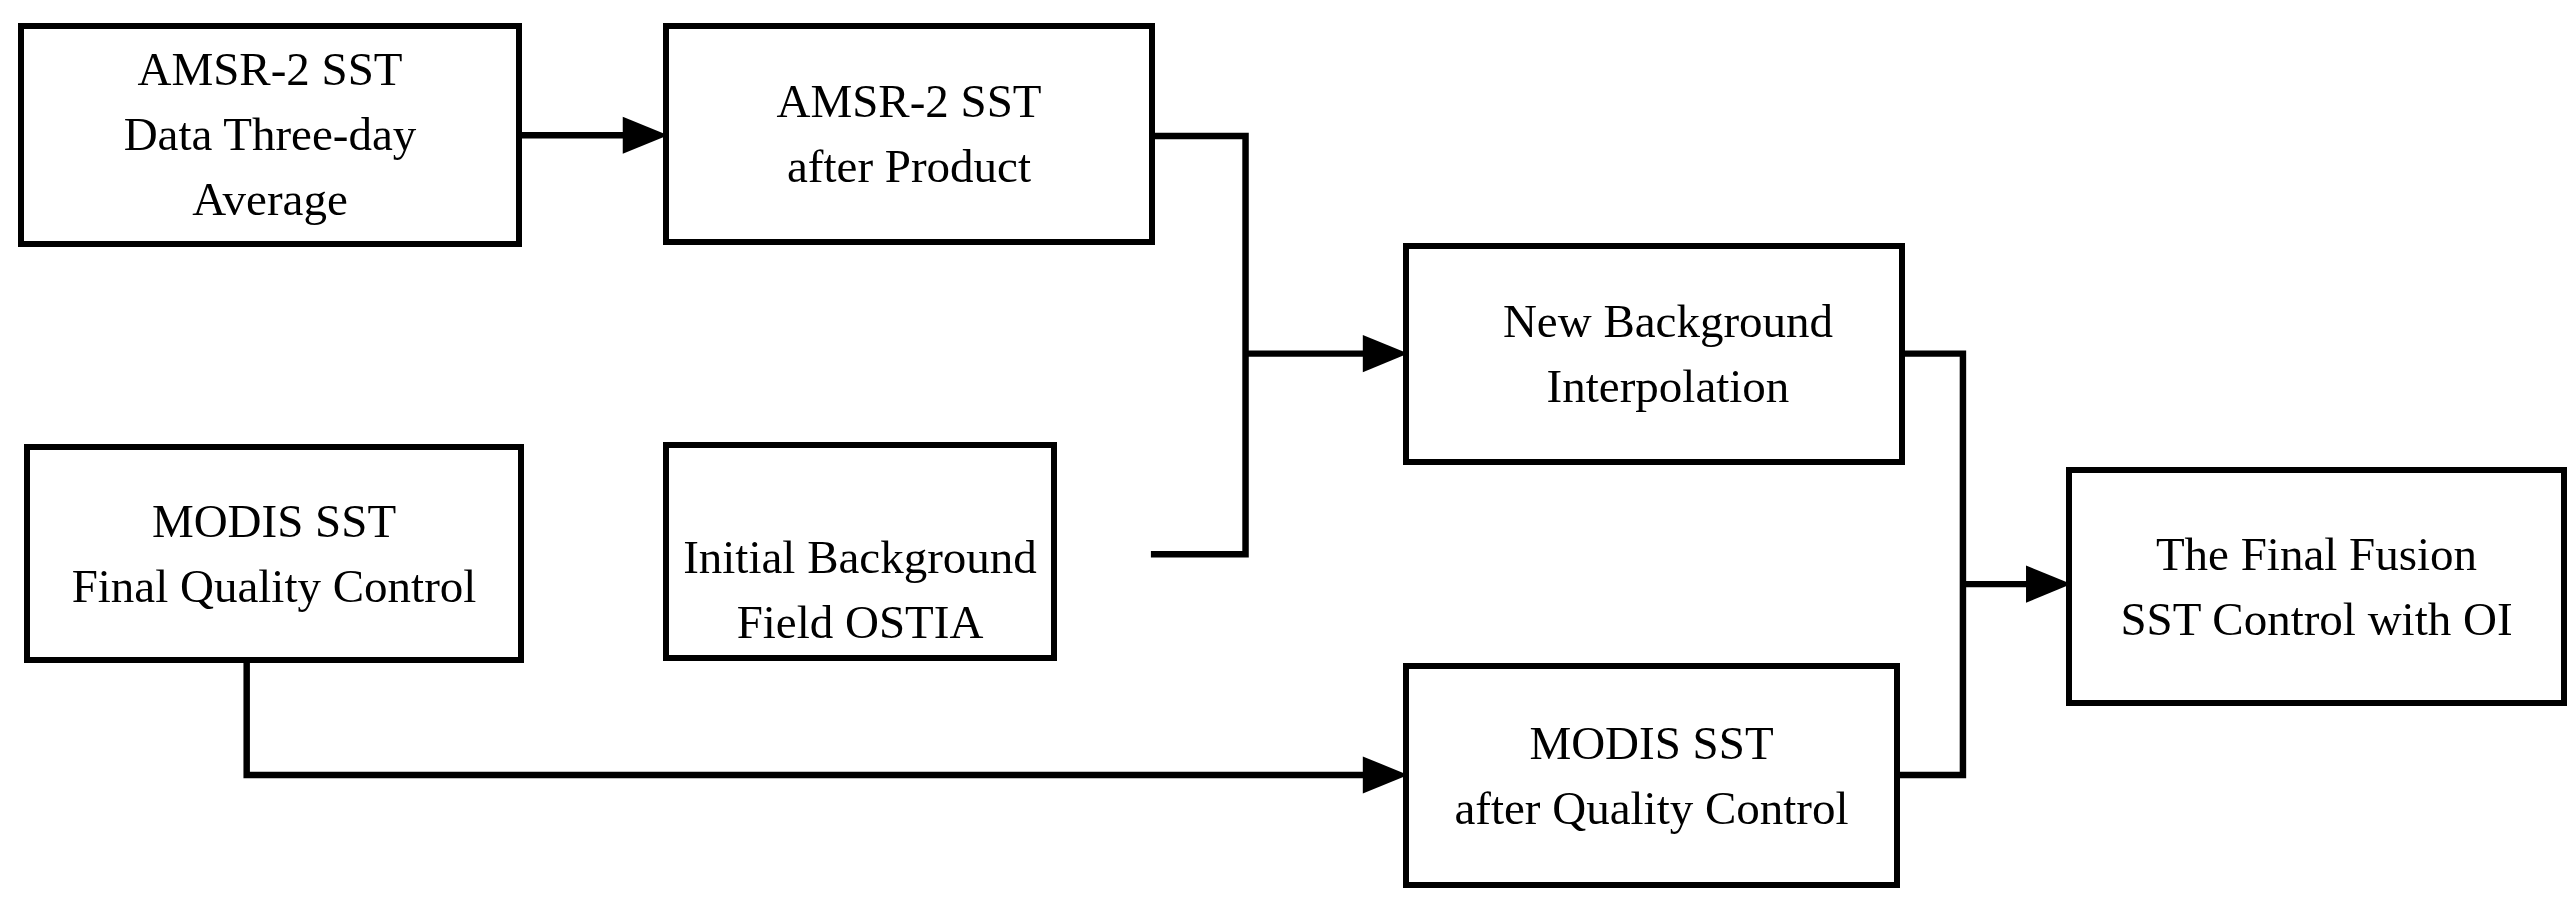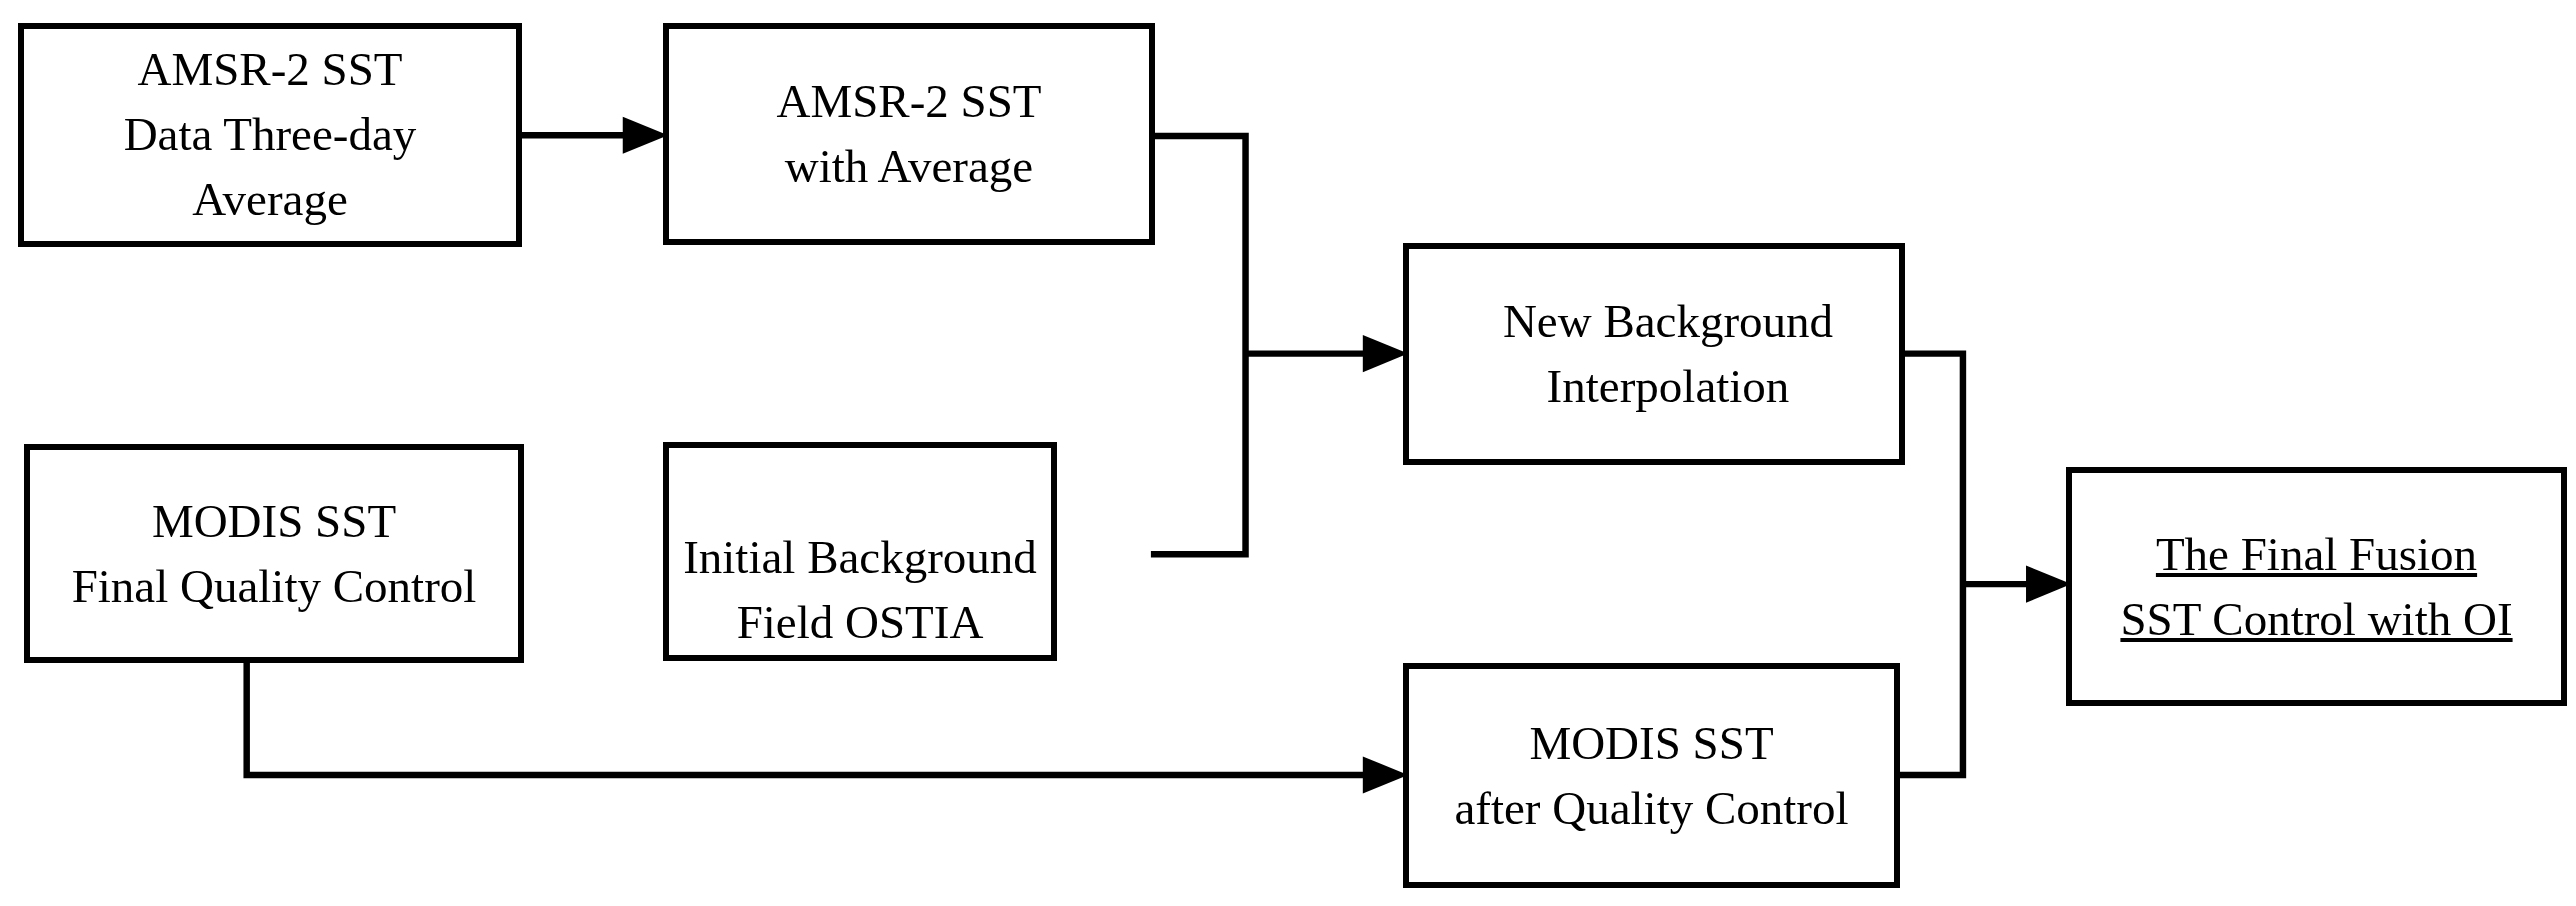--- a/index.html
+++ b/index.html
@@ -81,21 +81,21 @@
   </svg>
 
   <div class="node" style="left:18px; top:22.6px; width:504px; height:224px;">
     <div class="ln">AMSR-2 SST</div>
     <div class="ln">Data Three-day</div>
     <div class="ln">Average</div>
   </div>
 
   <div class="node" style="left:663px; top:22.6px; width:492px; height:222px;">
     <div class="ln">AMSR-2 SST</div>
-    <div class="ln">with Average</div>
+    <div class="ln">after Product</div>
   </div>
 
   <div class="node" style="left:24px; top:444px; width:500px; height:219px;">
     <div class="ln">MODIS SST</div>
     <div class="ln">Final Quality Control</div>
   </div>
 
   <div class="node" style="left:663px; top:442px; width:394px; height:219px;justify-content:flex-end;">
     <div class="ln">Initial Background</div>
     <div class="ln">Field OSTIA</div>
@@ -104,19 +104,19 @@
   <div class="node" style="left:1403px; top:243px; width:502px; height:222px;padding-left:28px;">
     <div class="ln">New Background</div>
     <div class="ln">Interpolation</div>
   </div>
 
   <div class="node" style="left:1403px; top:663px; width:497px; height:225px;">
     <div class="ln">MODIS SST</div>
     <div class="ln">after Quality Control</div>
   </div>
 
-  <div class="node" style="left:2066px; top:467px; width:501px; height:239px;text-decoration:underline;">
+  <div class="node" style="left:2066px; top:467px; width:501px; height:239px;">
     <div class="ln">The Final Fusion</div>
     <div class="ln">SST Control with OI</div>
   </div>
 
 </div>
 
 
 </body></html>

